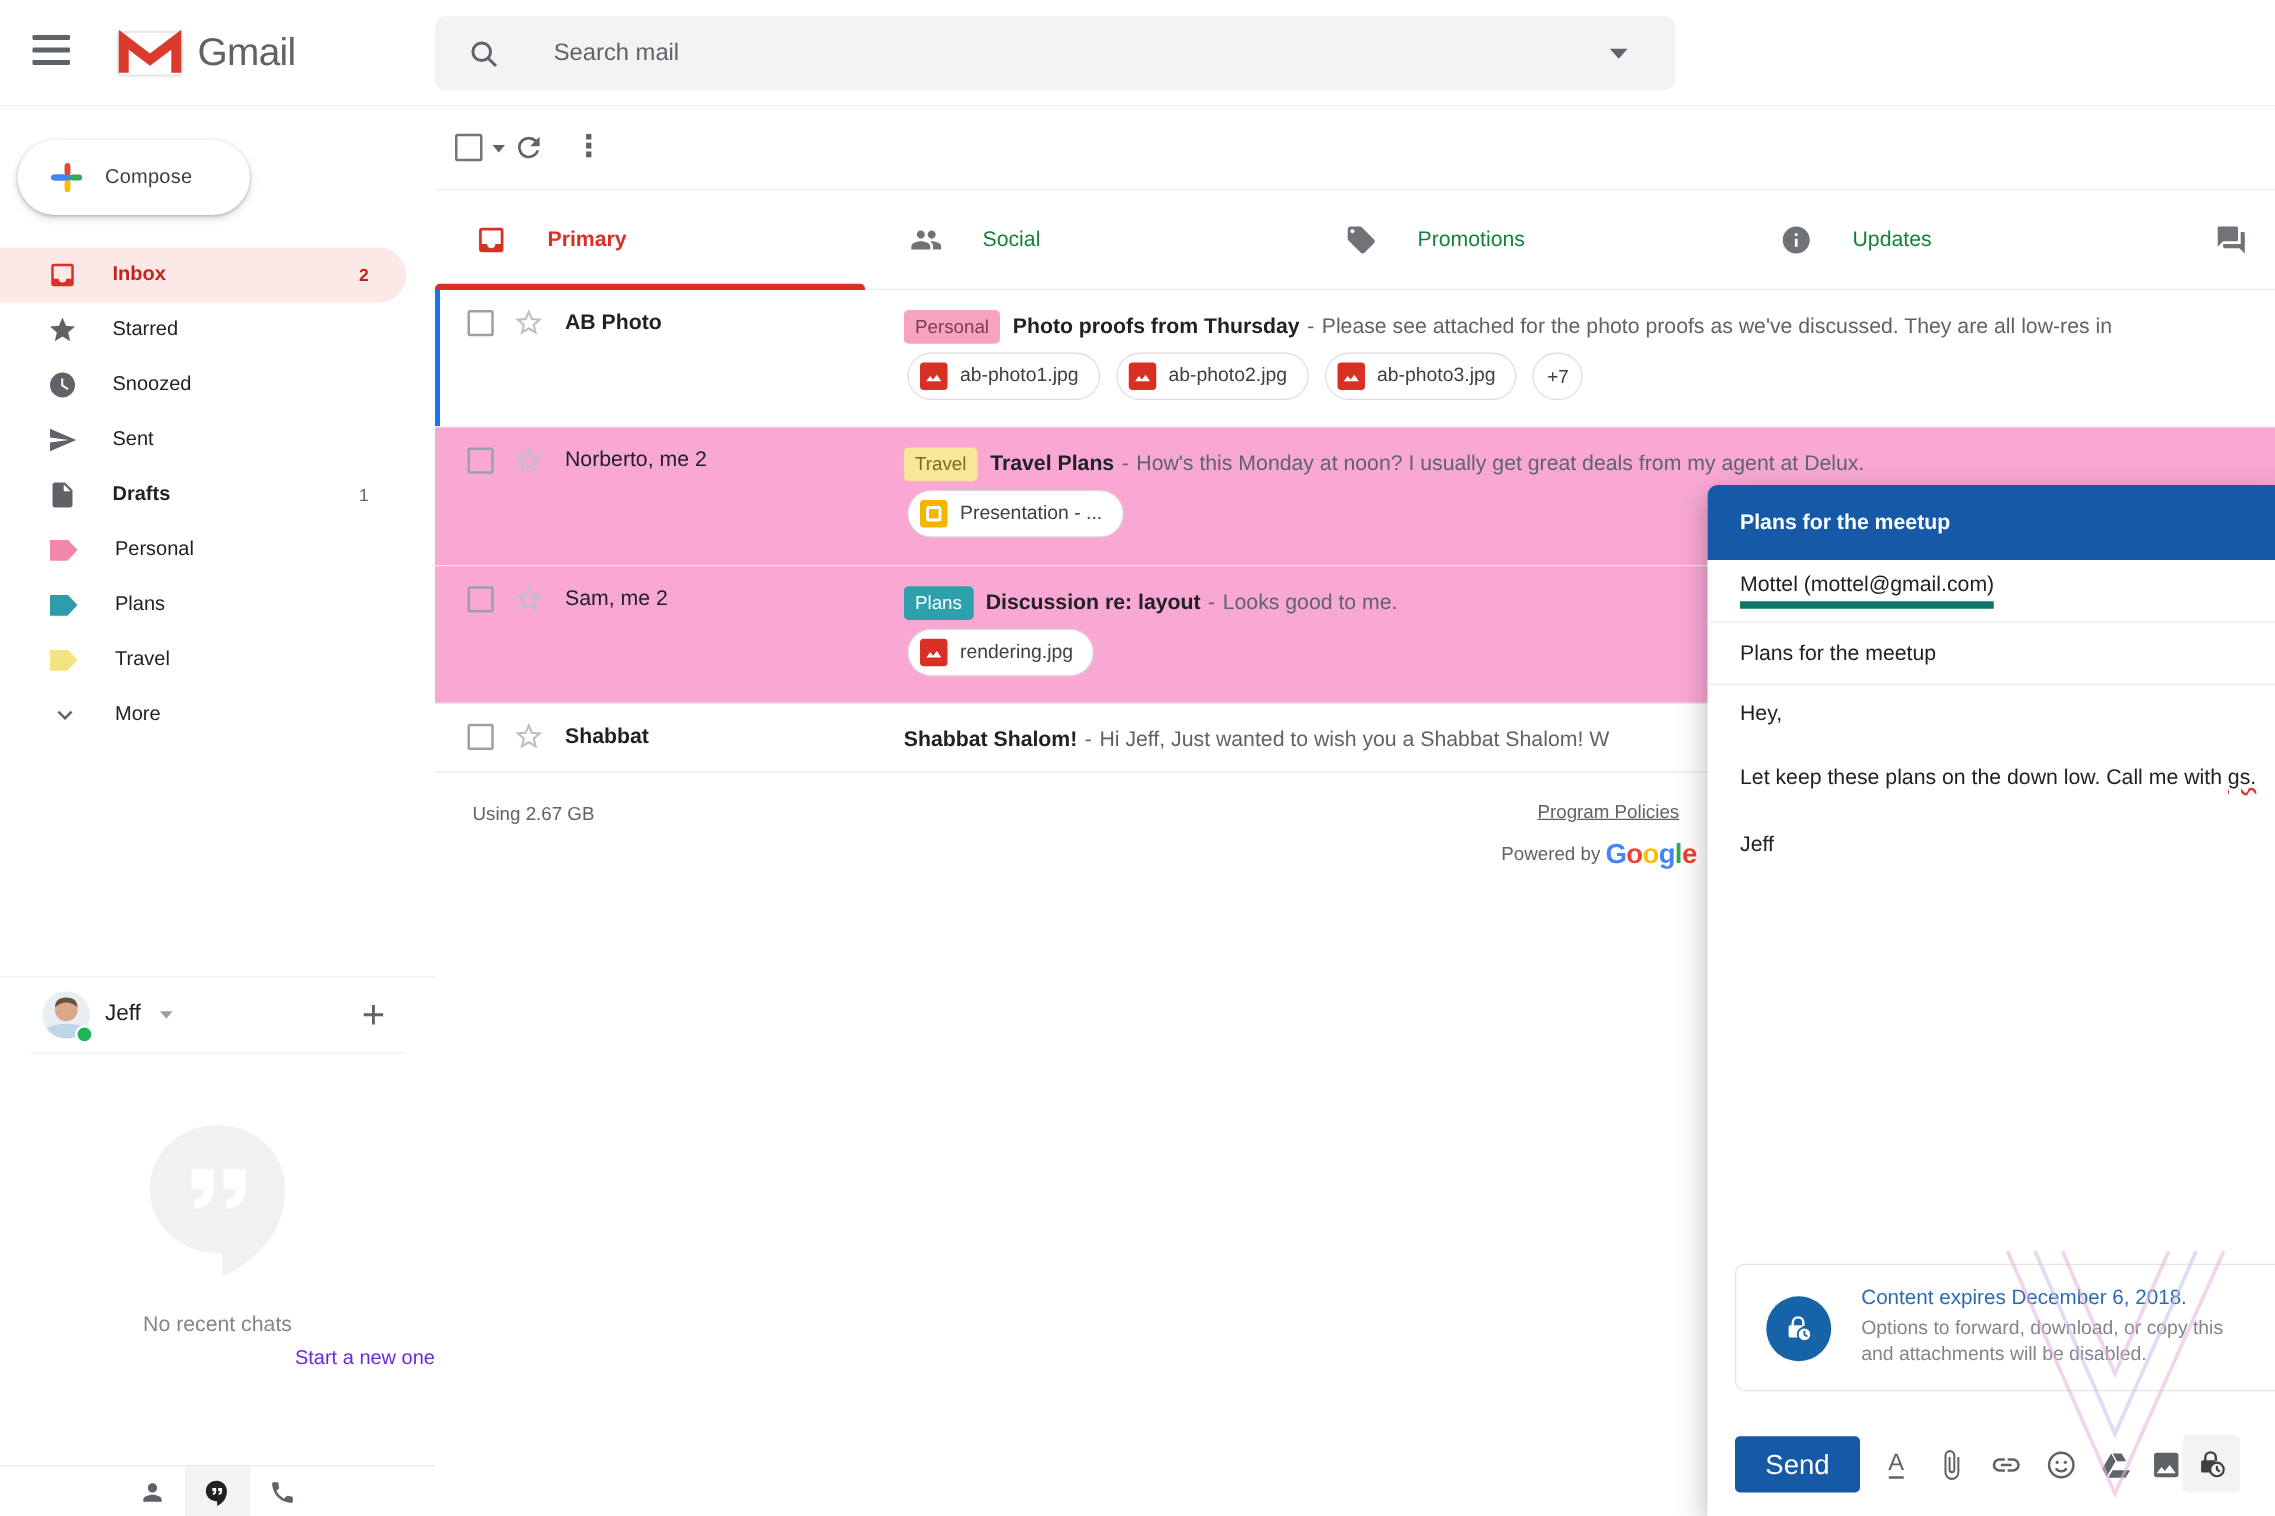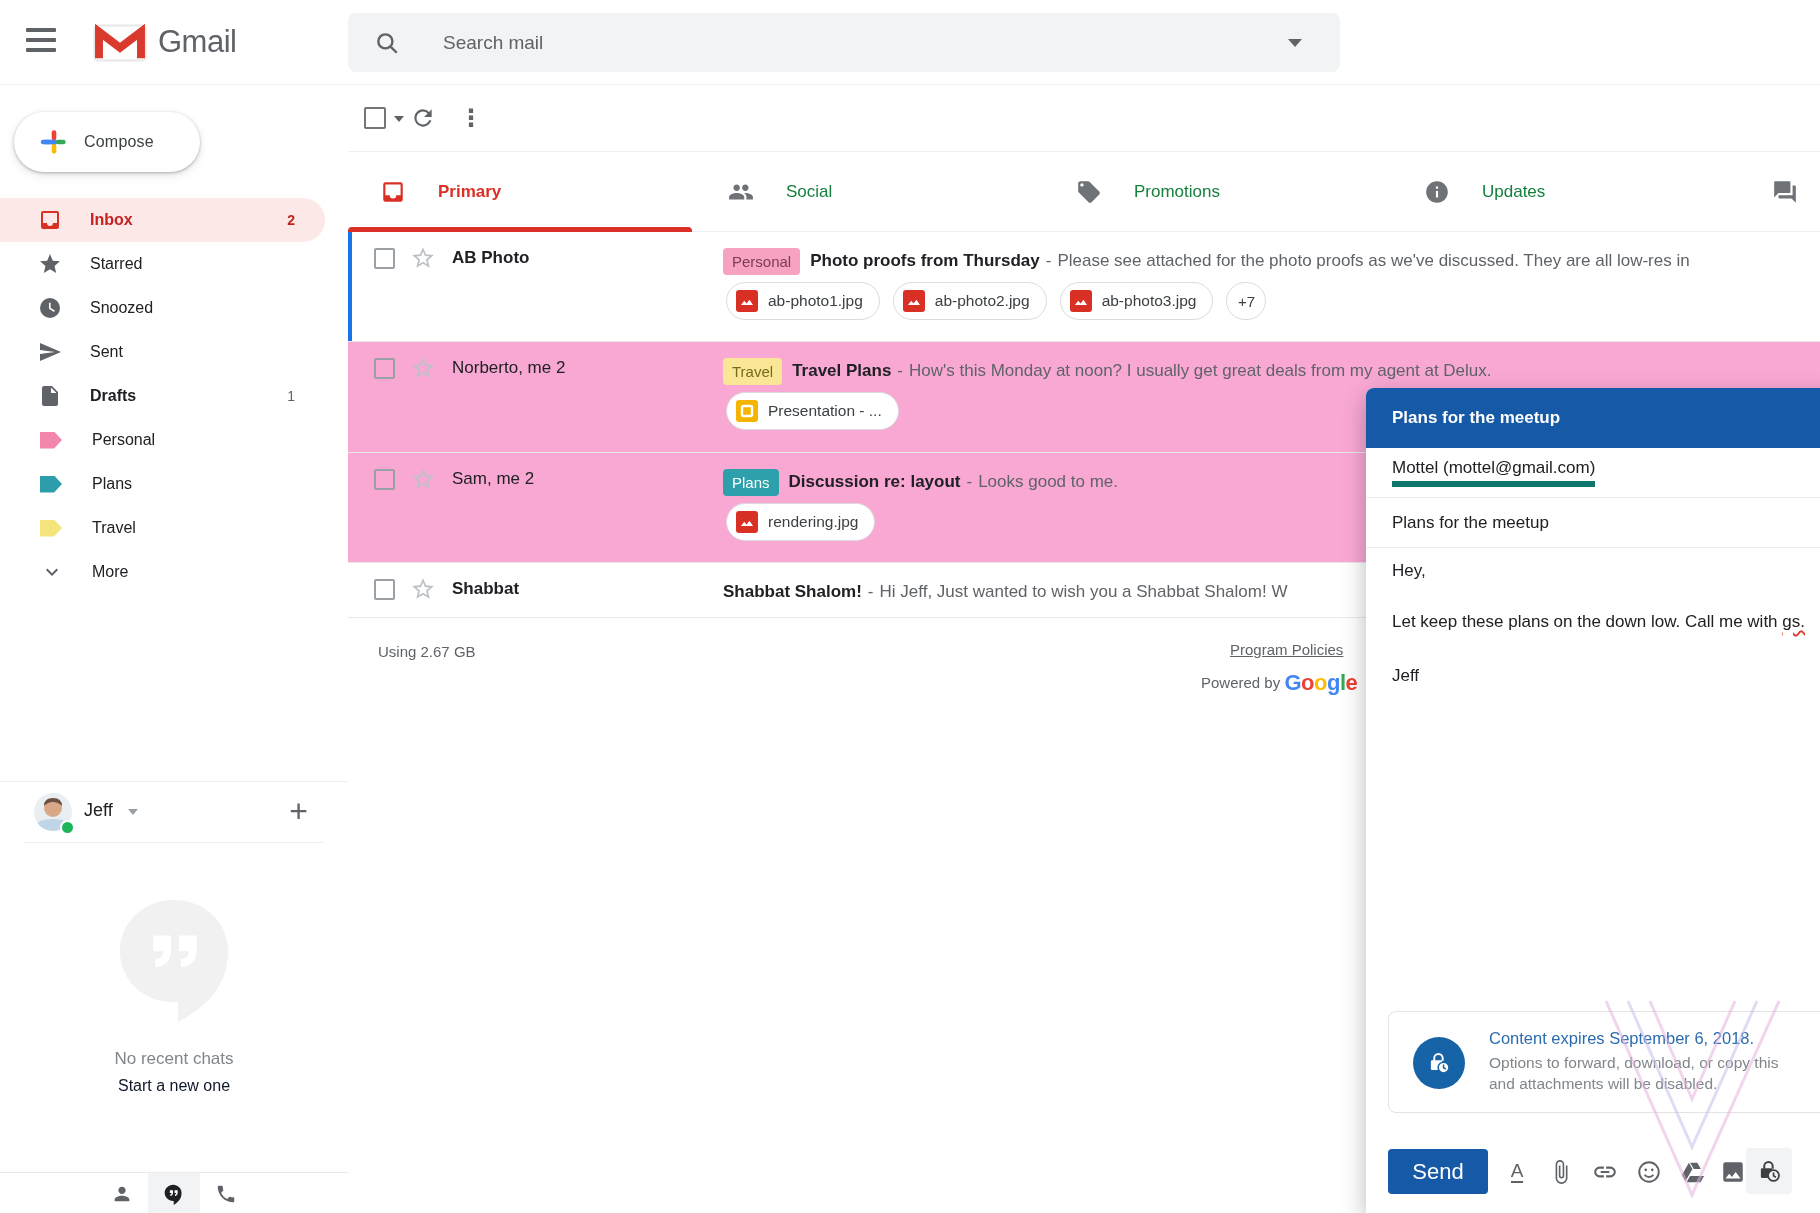--- a/index.html
+++ b/index.html
@@ -39,21 +39,21 @@
   .profile-row .inner-div { position:absolute; left:24px; right:24px; bottom:0; border-bottom:1px solid #eceff1; height:0; }
   .avatar { position:absolute; left:34px; top:11px; width:38px; height:38px; border-radius:50%; overflow:hidden; }
   .presence { position:absolute; left:60px; top:38px; width:15px; height:15px; background:#1db45a; border:2px solid #fff; border-radius:50%; }
   .profile-name { position:absolute; left:84px; top:18px; font-size:18px; color:#202124; cursor:pointer; }
   .profile-caret { position:absolute; left:128px; top:27px; width:0; height:0; border-left:5px solid transparent; border-right:5px solid transparent; border-top:6px solid #9aa0a6; }
   .chat-add { position:absolute; right:40px; top:8px; font-size:32px; font-weight:300; color:#5f6368; cursor:pointer; line-height:42px; }
 
   .chat-empty { position:absolute; left:0; top:810px; width:348px; text-align:center; }
   .chat-empty svg { width:118px; height:132px; }
   .chat-empty .t1 { margin-top:18px; font-size:17px; color:#80868b; }
-  .chat-empty .t2 { margin-top:8px; font-size:16px; color:#0f172a; cursor:pointer; }
+  .chat-empty .t2 { margin-top:8px; font-size:16px; color:#6d28d9; cursor:pointer;text-align:right; }
 
   .minibar { position:absolute; left:0; top:1087px; width:348px; height:41px; border-top:1px solid #e8eaed; }
   .minibar .slot { position:absolute; top:0; width:52px; height:41px; display:flex; align-items:center; justify-content:center; cursor:pointer; color:#5f6368; }
   .minibar .slot.active { background:#f1f3f4; color:#202124; }
   .minibar svg { width:22px; height:22px; }
 
   
   .main { position:absolute; left:348px; top:85px; width:1472px; height:1128px; }
   .toolbar { position:absolute; left:0; top:0; width:1472px; height:67px; border-bottom:1px solid #eceff1; }
   .sel-box { position:absolute; left:16px; top:22px; width:22px; height:22px; border:2px solid #757575; border-radius:2px; cursor:pointer; }
@@ -454,21 +454,21 @@
 
     <div class="expirebox">
       <span class="expicon">
         <svg viewBox="0 0 24 24" fill="currentColor">
             <path d="M8.5 10V7.5a3 3 0 0 1 6 0V10h1.8V7.5a4.8 4.8 0 0 0-9.6 0V10h1.8z"></path>
             <rect x="4.5" y="9.5" width="10.5" height="9" rx="1.2"></rect>
             <circle cx="16.2" cy="16.2" r="5" stroke="#1763a8" stroke-width="1.4" fill="currentColor"></circle>
             <path d="M16.2 13.4v3l2.2 1.3" stroke="#1763a8" stroke-width="1.4" fill="none"></path>
           </svg>
       </span>
-      <span class="exp-title">Content expires September 6, 2018.</span>
+      <span class="exp-title">Content expires December 6, 2018.</span>
       <span class="exp-l1">Options to forward, download, or copy this</span>
       <span class="exp-l2">and attachments will be disabled.</span>
     </div>
 
     <div class="sendrow">
       <button class="send-btn">Send</button>
       <span class="c-icon" style="left:138px;">
           <span class="fmtA">A</span>
         </span>
       <span class="c-icon" style="left:182px;">

